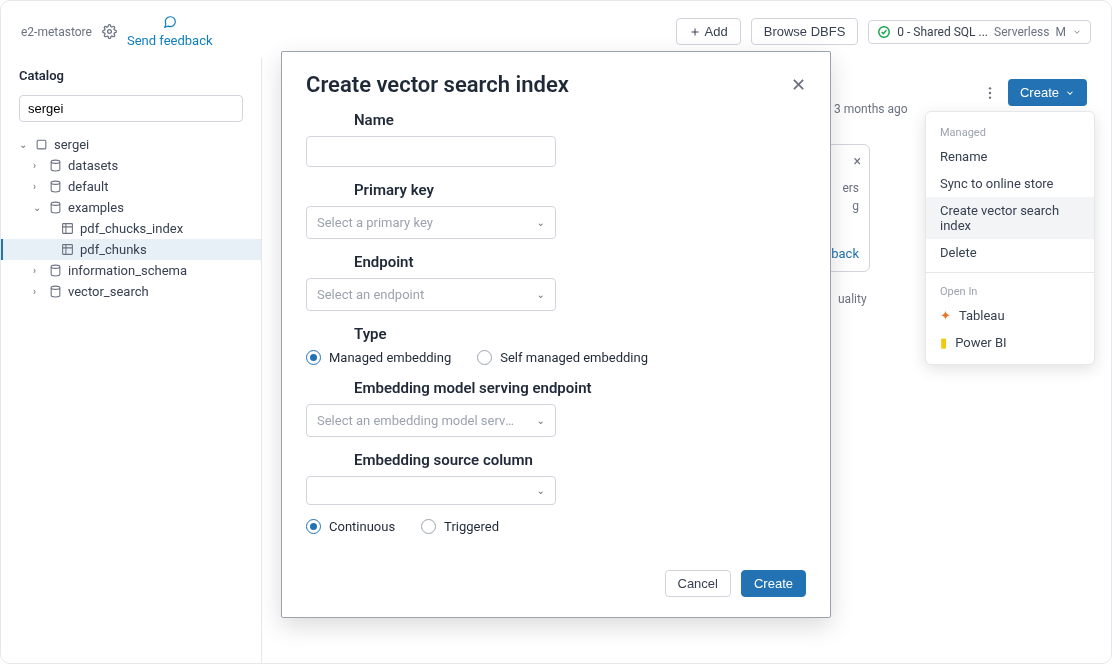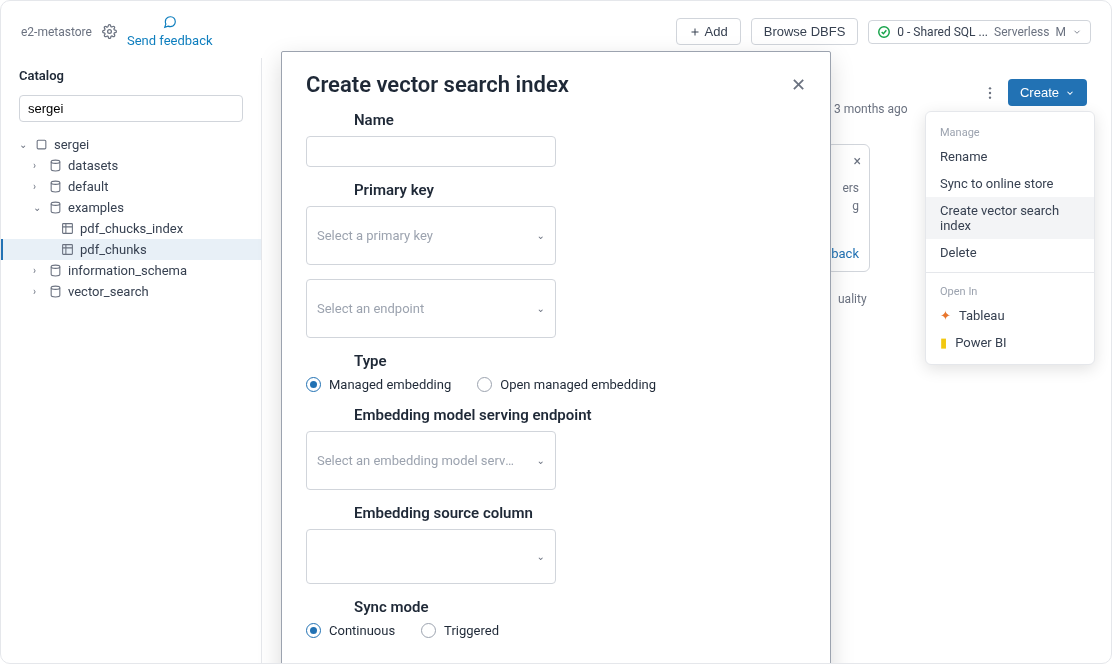--- a/index.html
+++ b/index.html
@@ -56,21 +56,21 @@
 
 .modal-overlay { position: absolute; inset: 0; display: flex; align-items: flex-start; justify-content: center; padding-top: 50px; z-index: 10; pointer-events: none; }
 .modal { width: 550px; background: #fff; border: 1px solid #9ca3af; border-radius: 2px; box-shadow: 0 8px 24px rgba(0,0,0,0.15); pointer-events: auto; }
 .modal-header { display: flex; align-items: center; justify-content: space-between; padding: 20px 24px 6px 24px; }
 .modal-title { font-size: 22px; font-weight: 600; color: #1f2937; }
 .modal-close { color: #6b7280; cursor: pointer; font-size: 18px; }
 .modal-body { padding: 8px 24px 14px 24px; }
 .form-group { margin-bottom: 14px; }
 .form-label { font-size: 15px; font-weight: 600; color: #1f2937; margin-bottom: 7px; display: block; padding-left: 48px; }
 .form-input { width: 250px; border: 1px solid #d1d5db; border-radius: 4px; padding: 7px 10px; font-size: 13px; }
-.form-select { width: 250px; border: 1px solid #d1d5db; border-radius: 4px; padding: 21px 10px; font-size: 13px; color: #9ca3af; display: flex; align-items: center; justify-content: space-between; cursor: pointer; background: #fff; }
+.form-select { width: 250px; border: 1px solid #d1d5db; border-radius: 4px; padding: 8px 10px; font-size: 13px; color: #9ca3af; display: flex; align-items: center; justify-content: space-between; cursor: pointer; background: #fff; }
 .form-select-chevron { color: #6b7280; font-size: 10px; }
 .radio-row { display: flex; align-items: flex-end; gap: 26px; margin-top: 0; }
 .radio-opt { display: flex; align-items: center; gap: 8px; cursor: pointer; font-size: 13px; }
 .radio { width: 15px; height: 15px; border-radius: 50%; border: 1px solid #9ca3af; display: inline-flex; align-items: center; justify-content: center; }
 .radio.checked { border-color: #2272b4; }
 .radio.checked::after { content: ""; width: 7px; height: 7px; border-radius: 50%; background: #2272b4; }
 .modal-footer { display: flex; justify-content: flex-end; gap: 10px; padding: 8px 24px 20px 24px; }
 
 .placeholder-text { color: #9ca3af; overflow: hidden; text-overflow: ellipsis; white-space: nowrap; }
 
@@ -229,21 +229,21 @@
   </span>
   <button class="create-btn">
     <span>Create</span>
     <svg width="10" height="10" viewBox="0 0 24 24" fill="none" stroke="currentColor" stroke-width="2.5">
         <polyline points="6 9 12 15 18 9"></polyline>
       </svg>
   </button>
 </div>
 
 <div class="dropdown-menu">
-  <div class="menu-section">Manage</div>
+  <div class="menu-section">Managed</div>
   <div class="menu-item">Rename</div>
   <div class="menu-item">Sync to online store</div>
   <div class="menu-item highlighted">Create vector search index</div>
   <div class="menu-item">Delete</div>
   <div class="menu-divider"></div>
   <div class="menu-section">Open In</div>
   <div class="menu-item with-icon">
     <span style="color:#e8762d;">✦</span>
     <span>Tableau</span>
   </div>
@@ -272,54 +272,54 @@
         <input class="form-input" style="">
       </div>
       <div class="form-group">
         <label class="form-label">Primary key</label>
         <div class="form-select">
           <span class="placeholder-text">Select a primary key</span>
           <span class="form-select-chevron">⌄</span>
         </div>
       </div>
       <div class="form-group">
+        <label class="form-label">Endpoint</label>
         <div class="form-select">
           <span class="placeholder-text">Select an endpoint</span>
           <span class="form-select-chevron">⌄</span>
         </div>
       </div>
       <div class="form-group">
         <label class="form-label">Type</label>
         <div class="radio-row">
           <label class="radio-opt">
             <span class="radio checked"></span>
             <span>Managed embedding</span>
           </label>
           <label class="radio-opt">
             <span class="radio"></span>
-            <span>Open managed embedding</span>
+            <span>Self managed embedding</span>
           </label>
         </div>
       </div>
       <div class="form-group">
         <label class="form-label">Embedding model serving endpoint</label>
         <div class="form-select">
           <span class="placeholder-text" style="max-width:200px;">Select an embedding model serving ...</span>
           <span class="form-select-chevron">⌄</span>
         </div>
       </div>
       <div class="form-group">
         <label class="form-label">Embedding source column</label>
         <div class="form-select">
           <span class="placeholder-text"></span>
           <span class="form-select-chevron">⌄</span>
         </div>
       </div>
       <div class="form-group">
-        <label class="form-label">Sync mode</label>
         <div class="radio-row">
           <label class="radio-opt">
             <span class="radio checked"></span>
             <span>Continuous</span>
           </label>
           <label class="radio-opt">
             <span class="radio"></span>
             <span>Triggered</span>
           </label>
         </div>

